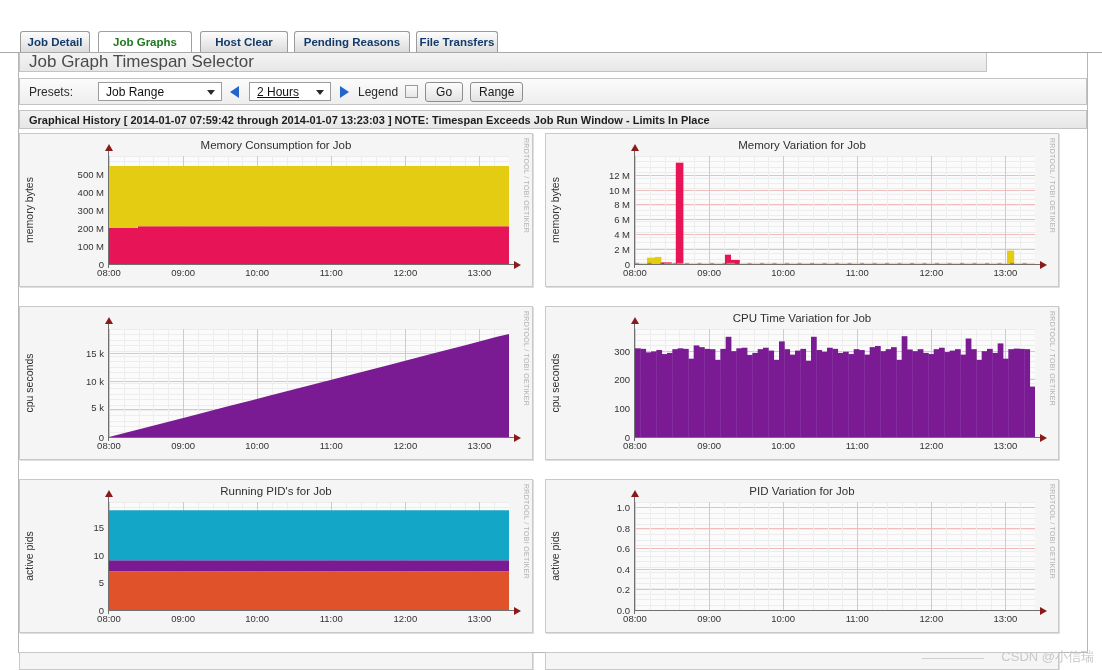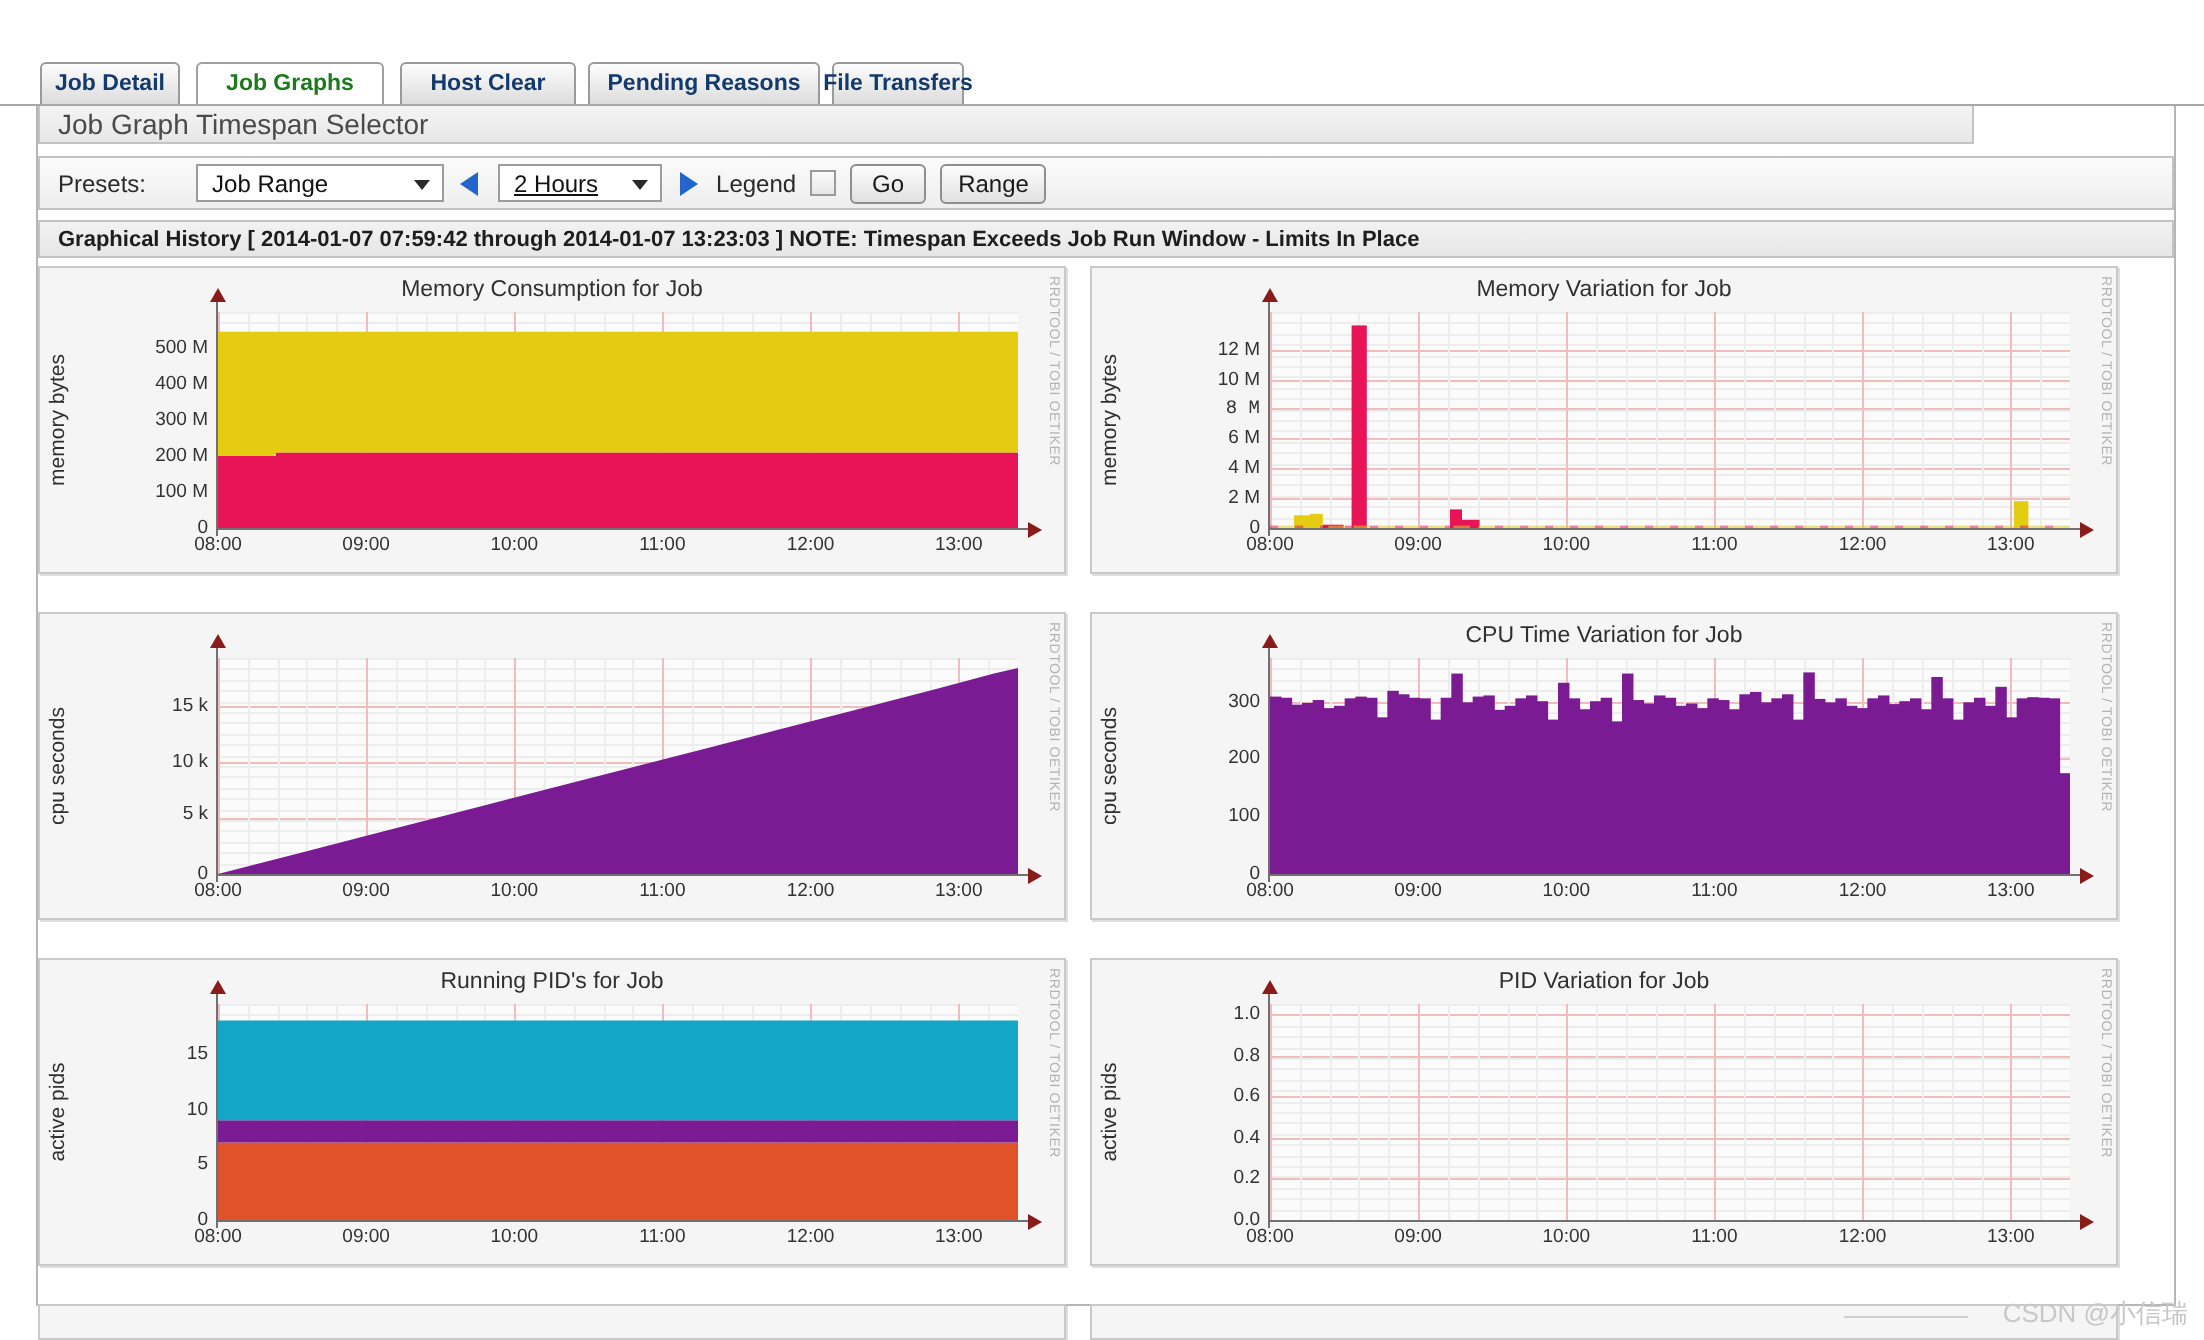--- a/index.html
+++ b/index.html
@@ -44,21 +44,21 @@
     border: 1px solid #b6b6b6; border-top: none;
     box-sizing: border-box;
   }
   .panel-header {
     position: absolute; left: 19px; top: 53px; width: 968px; height: 19px;
     background: linear-gradient(#f4f4f4, #e7e7e7);
     border: 1px solid #c3c3c3; border-top: none;
     box-sizing: border-box;
     display: flex; align-items: center;
     padding-left: 9px;
-    font-size: 14px; color: #4a4a4a;
+    font-size: 17px; color: #4a4a4a;
   }
 
   
   .toolbar {
     position: absolute; left: 19px; top: 78px; width: 1068px; height: 27px;
     background: linear-gradient(#fbfbfb, #eeeeee);
     border: 1px solid #c3c3c3;
     box-sizing: border-box;
     display: flex; align-items: center;
     padding-left: 9px;
@@ -218,21 +218,21 @@
       </div>
       <div class="tab active" style="left: 98px; width: 94px;">
         <span>Job Graphs</span>
       </div>
       <div class="tab" style="left: 200px; width: 88px;">
         <span>Host Clear</span>
       </div>
       <div class="tab" style="left: 294px; width: 116px;">
         <span>Pending Reasons</span>
       </div>
-      <div class="tab" style="left: 416px; width: 66px; text-align: center;">
+      <div class="tab" style="left: 416px; width: 82px; text-align: center;">
         <span>File Transfers</span>
       </div>
     </div>
 
   <div class="panel"></div>
 
   <div class="panel-header">
     <span>Job Graph Timespan Selector</span>
   </div>
 
@@ -539,21 +539,21 @@
           </div>
           <div class="axis-v"></div>
           <div class="axis-h"></div>
           <div class="axis-arrow-up"></div>
           <div class="axis-arrow-right"></div>
           <div class="ytickwrap" style="top: 22px; height: 108px;">
             <div class="ytick" style="top: 108px;">0</div>
             <div class="ytick" style="top: 93.1034px;">2 M</div>
             <div class="ytick" style="top: 78.2069px;">4 M</div>
             <div class="ytick" style="top: 63.3103px;">6 M</div>
-            <div class="ytick" style="top: 48.4138px; font-family: Liberation Mono, monospace;">8 M</div>
+            <div class="ytick" style="top: 48.4138px;">8 M</div>
             <div class="ytick" style="top: 33.5172px;">10 M</div>
             <div class="ytick" style="top: 18.6207px;">12 M</div>
           </div>
           <div class="xtickwrap">
             <div class="xtick" style="left: 89px;">08:00</div>
             <div class="xtick" style="left: 163.074px;">09:00</div>
             <div class="xtick" style="left: 237.148px;">10:00</div>
             <div class="xtick" style="left: 311.222px;">11:00</div>
             <div class="xtick" style="left: 385.296px;">12:00</div>
             <div class="xtick" style="left: 459.37px;">13:00</div>

